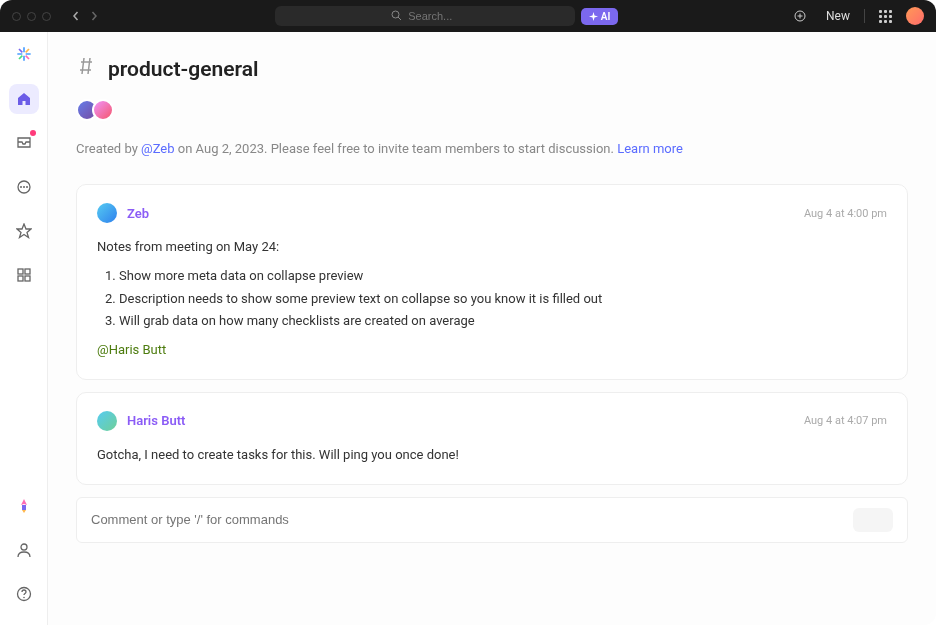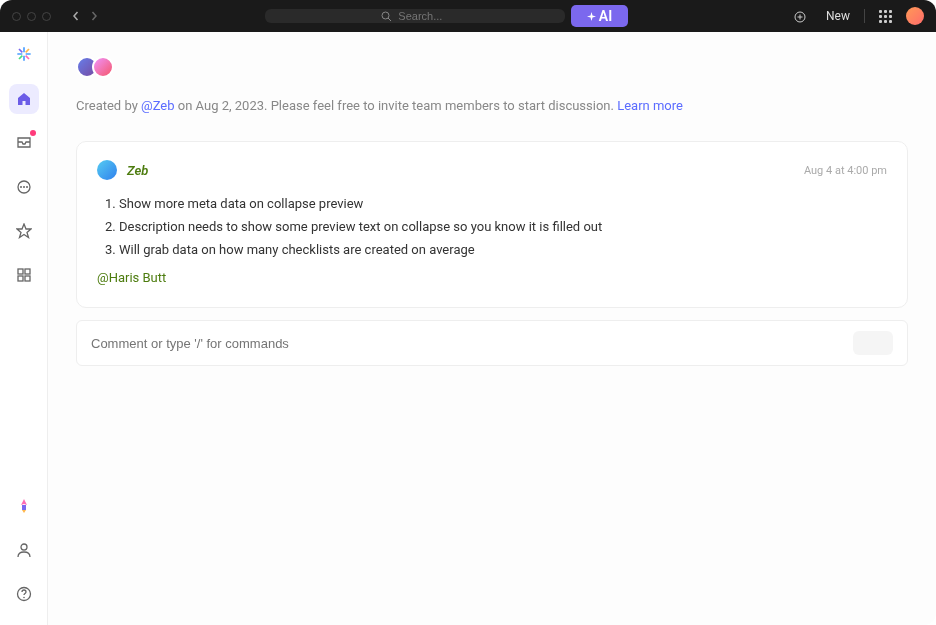--- a/index.html
+++ b/index.html
@@ -53,58 +53,58 @@
     }
     .search-wrap {
       display: flex;
       align-items: center;
       gap: 6px;
     }
     .search-box {
       background: #2a2a2a;
       border-radius: 6px;
       display: flex;
-      align-items: center;
+      align-items: flex-start;
       padding: 4px 12px;
       width: 300px;
-      height: 14px;
+      height: 20px;
       justify-content: center;
       gap: 6px;
     }
     .search-box input {
       background: transparent;
       border: none;
       outline: none;
       color: #999;
       font-size: 11px;
       width: 50px;
     }
     .search-icon {
       color: #888;
     }
     .ai-button {
       background: #7b68ee;
       color: #fff;
-      font-size: 14px;
+      font-size: 10px;
       font-weight: 600;
-      padding: 3px 16px;
+      padding: 3px 8px;
       border-radius: 5px;
       display: flex;
       align-items: center;
       gap: 3px;
     }
     .topbar-right {
       display: flex;
       align-items: center;
       gap: 14px;
       color: #ccc;
     }
     .new-btn {
       display: flex;
-      align-items: flex-end;
+      align-items: center;
       gap: 20px;
       font-size: 12px;
       color: #ddd;
     }
     .divider-v {
       width: 1px;
       height: 14px;
       background: #444;
     }
     .apps-icon {
@@ -242,22 +242,21 @@
     .msg-avatar {
       width: 20px;
       height: 20px;
       border-radius: 50%;
     }
     .msg-av1 { background: linear-gradient(135deg, #56ccf2, #2f80ed); }
     .msg-av2 { background: linear-gradient(135deg, #56ccf2, #6fcf97); }
     .author-name {
       font-size: 13px;
       font-weight: 600;
-      color: #4d7c0f;
-      font-style: italic;
+      color: #8b5cf6;
     }
     .message-time {
       font-size: 11px;
       color: #aaa;
       text-align: center;
     }
     .message-body {
       font-size: 13px;
       color: #333;
       line-height: 1.6;
@@ -422,47 +421,66 @@
         <svg width="16" height="16" viewBox="0 0 16 16">
             <circle cx="8" cy="8" r="6.5" stroke="currentColor" fill="none" stroke-width="1.3"></circle>
             <path d="M6 6 C6 4.5 7 4 8 4 C9 4 10 4.5 10 6 C10 7.5 8 7.5 8 9" stroke="currentColor" fill="none" stroke-width="1.3"></path>
             <circle cx="8" cy="11.5" r="0.8" fill="currentColor"></circle>
           </svg>
       </div>
     </div>
   </div>
 
   <div class="main">
+    <div class="channel-header">
+      <span class="hash-icon">
+        <svg width="20" height="20" viewBox="0 0 20 20">
+            <path d="M5 6 L16 6 M4 14 L15 14 M8 2 L6 18 M14 2 L12 18" stroke="#999" stroke-width="1.5" fill="none"></path>
+          </svg>
+      </span>
+      <span class="channel-name">product-general</span>
+    </div>
     <div class="avatars-row">
       <div class="member-avatar av1"></div>
       <div class="member-avatar av2"></div>
     </div>
     <div class="channel-desc">
       <span>Created by </span><span class="link">@Zeb</span><span> on Aug 2, 2023. Please feel free to invite team members to start discussion. </span><span class="link">Learn more</span>
     </div>
 
 
     <div class="message-card">
       <div class="message-header">
         <div class="message-author">
           <div class="msg-avatar msg-av1"></div>
           <span class="author-name">Zeb</span>
         </div>
         <span class="message-time">Aug 4 at 4:00 pm</span>
       </div>
       <div class="message-body">
+        <div>Notes from meeting on May 24:</div>
         <ol>
           <li>Show more meta data on collapse preview</li>
           <li>Description needs to show some preview text on collapse so you know it is filled out</li>
           <li>Will grab data on how many checklists are created on average</li>
         </ol>
         <div class="mention">@Haris Butt</div>
       </div>
     </div>
 
+    <div class="message-card">
+      <div class="message-header">
+        <div class="message-author">
+          <div class="msg-avatar msg-av2"></div>
+          <span class="author-name">Haris Butt</span>
+        </div>
+        <span class="message-time">Aug 4 at 4:07 pm</span>
+      </div>
+      <div class="message-body">Gotcha, I need to create tasks for this. Will ping you once done!</div>
+    </div>
 
 
     <div class="comment-box">
       <input class="comment-input" placeholder="Comment or type '/' for commands" style="">
       <div class="send-btn"></div>
     </div>
   </div>
 </div>
 
 </body></html>

